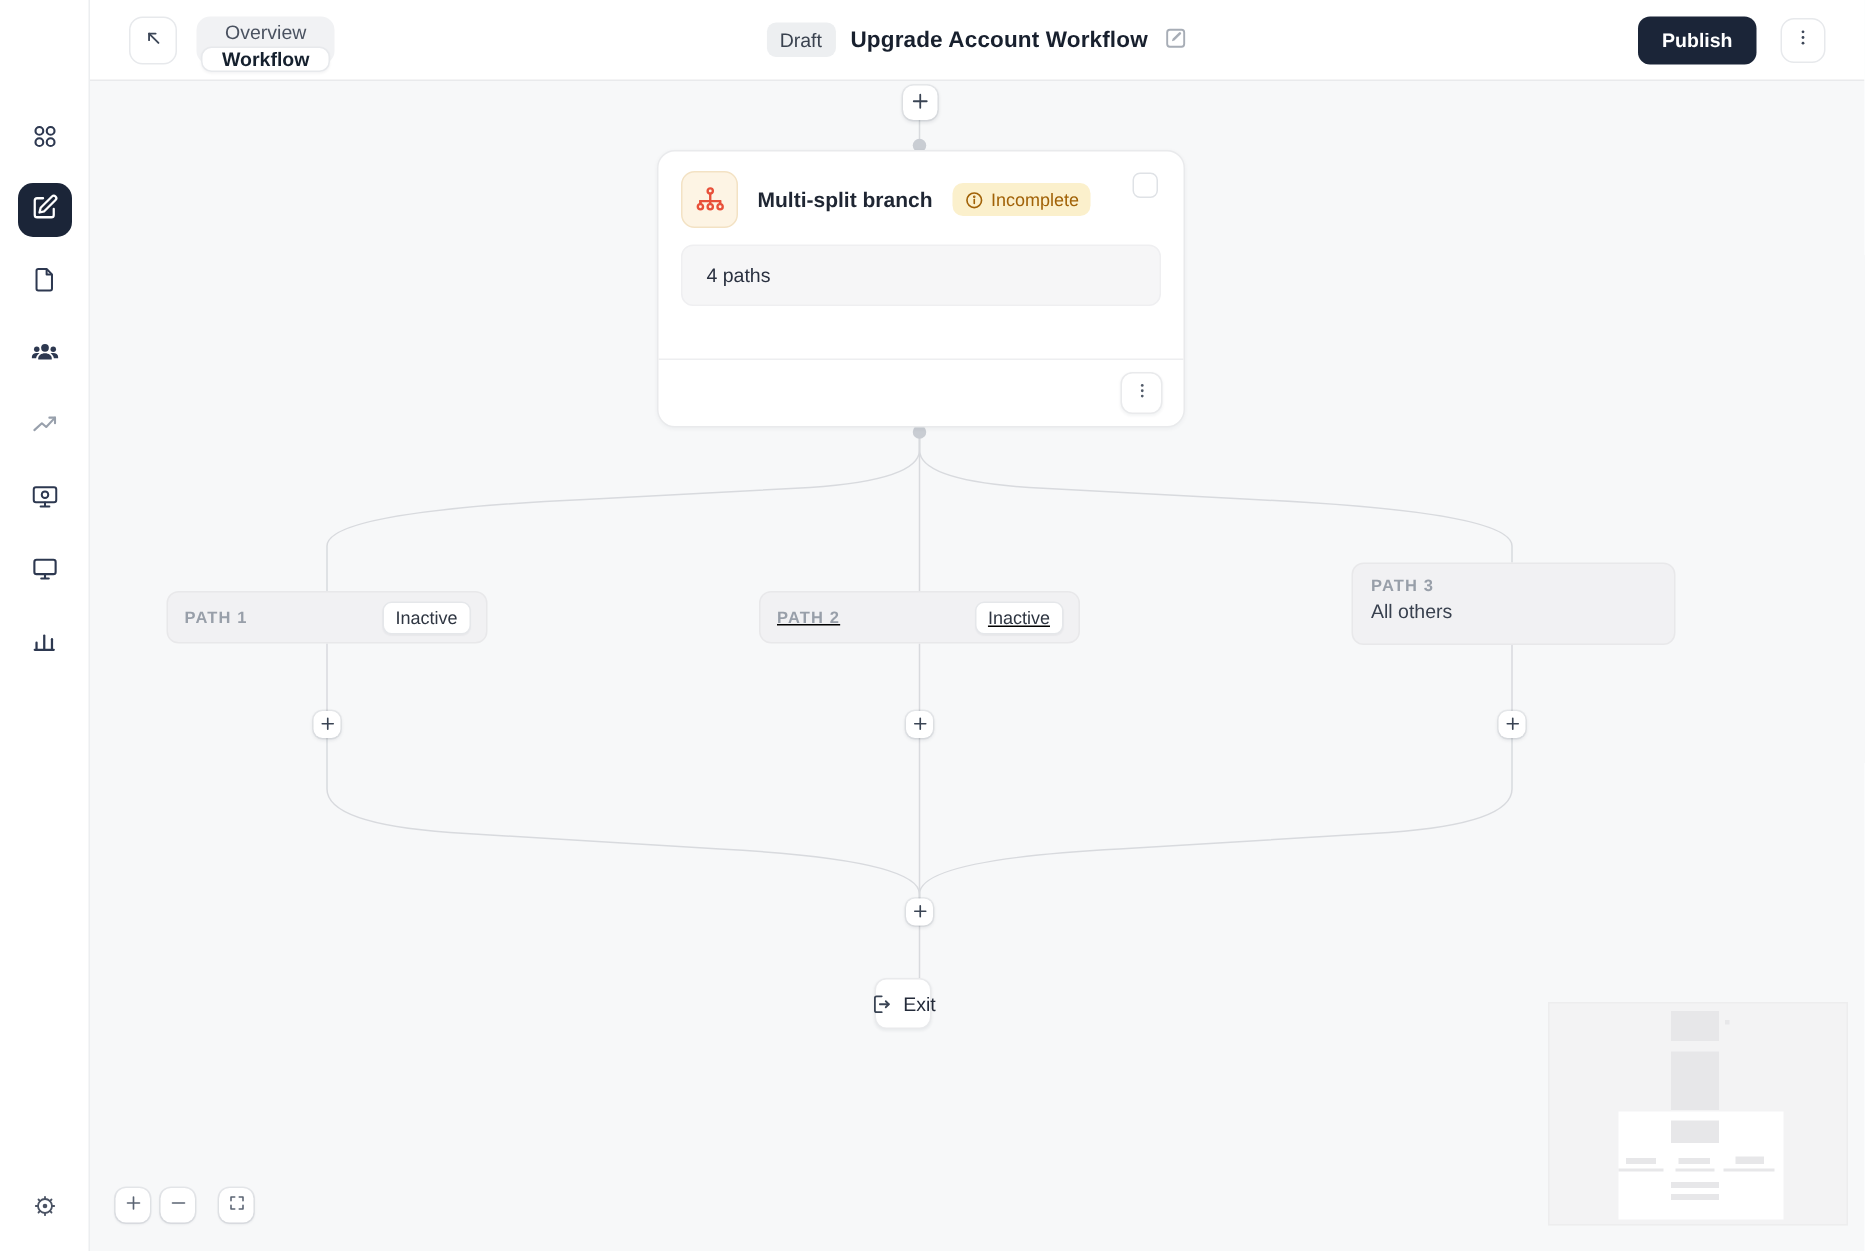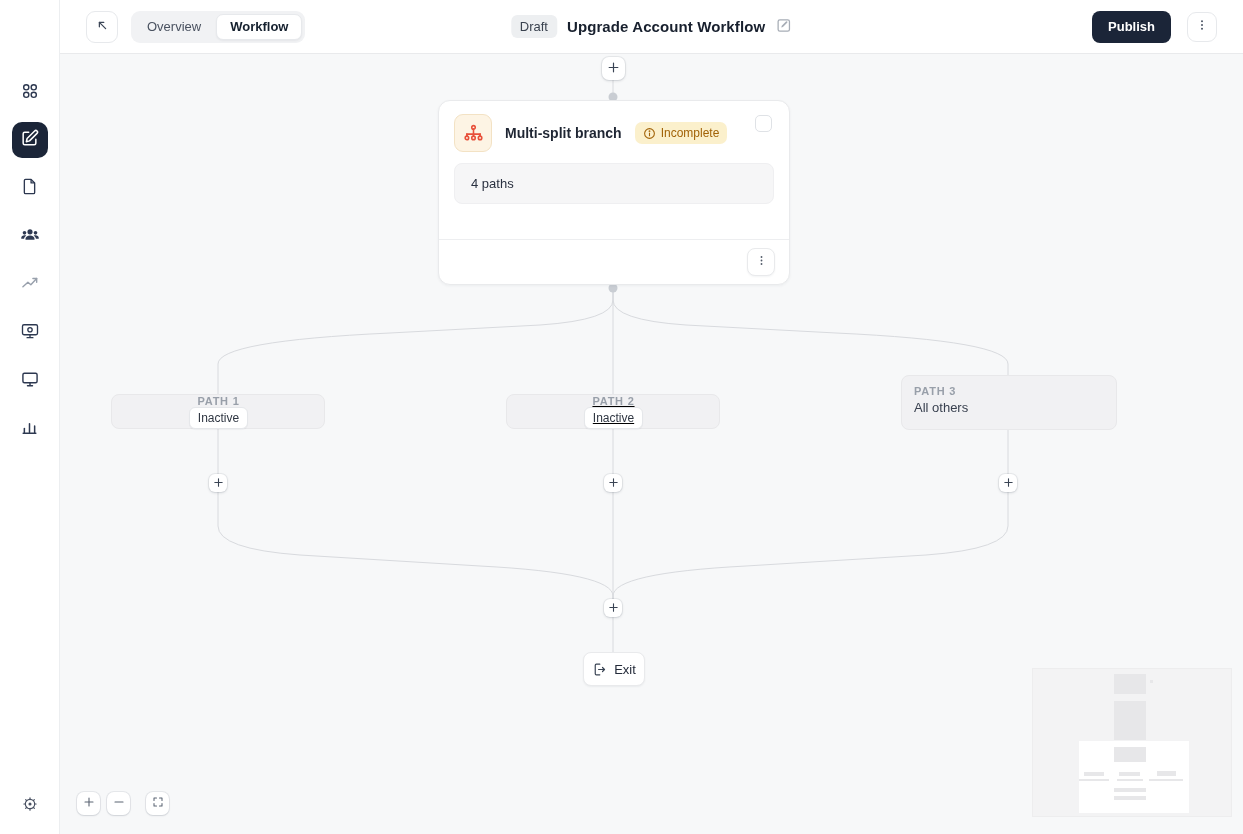--- a/index.html
+++ b/index.html
@@ -10,21 +10,21 @@
   .sidebar { position:absolute; left:0; top:0; width:60px; height:834px; background:#fff; border-right:1px solid #eceef0; z-index:30; display:flex; flex-direction:column; align-items:center; }
   .sidebar-items { display:flex; flex-direction:column; align-items:center; margin-top:74px; gap:12px; }
   .side-btn { width:36px; height:36px; border-radius:10px; display:flex; align-items:center; justify-content:center; color:#2d3850; cursor:pointer; background:transparent; border:none; }
   .side-btn.active { background:#1b2538; color:#fff; }
   .side-btn.muted { color:#98a0ac; }
   .sidebar-footer { margin-top:auto; margin-bottom:14px; }
 
   
   .header { position:absolute; left:60px; top:0; right:0; height:54px; background:#fff; border-bottom:1px solid #e9eaec; display:flex; align-items:center; z-index:20; }
   .back-btn { width:32px; height:32px; margin-left:26px; border:1px solid #e7e9ec; border-radius:9px; background:#fff; display:flex; align-items:center; justify-content:center; color:#3d4758; cursor:pointer; }
-  .tab-group { margin-left:13px; height:32px; background:#f1f2f4; border-radius:9px; display:flex; align-items:center; padding:3px; gap:2px; }
+  .tab-group { margin-left:13px; height:32px; background:#f1f2f4; border-radius:9px; display:flex; align-items:center; padding:3px; gap:2px;flex-direction:column; }
   .tab { height:26px; padding:0 13px; display:flex; align-items:center; border-radius:7px; font-size:13px; color:#4a5260; cursor:pointer; }
   .tab.active { background:#fff; border:1px solid #e7e9ec; color:#15202e; font-weight:700; box-shadow:0 1px 2px rgba(16,24,40,.05); }
   .header-center { position:absolute; left:50%; transform:translateX(-50%); display:flex; align-items:center; gap:10px;justify-content:center; }
   .draft-badge { background:#edeff1; color:#3a424f; font-size:13px; padding:4px 9px; border-radius:6px; }
   .doc-title { font-size:15px; font-weight:700; color:#18202e; letter-spacing:.1px; }
   .edit-title { color:#a7adb6; display:flex; cursor:pointer; background:none; border:none; }
   .header-right { margin-left:auto; margin-right:26px; display:flex; align-items:center; gap:16px; }
   .publish-btn { background:#1b2538; color:#fff; border:none; border-radius:8px; height:32px; padding:0 16px; font-size:13px; font-weight:600; cursor:pointer; font-family:inherit; }
   .more-btn { width:30px; height:30px; background:#fff; border:1px solid #e7e9ec; border-radius:9px; display:flex; align-items:center; justify-content:center; color:#3d4758; cursor:pointer; }
 
@@ -40,28 +40,28 @@
   .node-icon-box { width:38px; height:38px; background:#fdf4e4; border:1px solid #f3e2c4; border-radius:9px; display:flex; align-items:center; justify-content:center; color:#e8503a; flex:0 0 auto; }
   .node-title { font-size:14px; font-weight:700; color:#1f2633; }
   .warn-badge { display:inline-flex; align-items:center; gap:5px; background:#fbf0cc; color:#a16207; font-size:12px; font-weight:500; border-radius:7px; padding:4px 8px; }
   .node-checkbox { position:absolute; top:14px; right:17px; width:17px; height:17px; border:1.5px solid #dfe2e6; border-radius:5px; background:#fff; cursor:pointer; }
   .node-config { margin:5px 15px 0; background:#f6f6f7; border:1px solid #efeff1; border-radius:8px; padding:12px 16px; font-size:13px; color:#2a3140; }
   .node-footer { margin-top:auto; border-top:1px solid #edeef0; padding:8px 14px; display:flex; justify-content:flex-end; }
   .kebab-btn { width:28px; height:28px; background:#fff; border:1px solid #e9eaec; border-radius:8px; display:flex; align-items:center; justify-content:center; color:#525b69; cursor:pointer; box-shadow:0 1px 2px rgba(20,30,50,.05); }
 
   
   .path-node { position:absolute; background:#f1f1f3; border:1px solid #e8e8ea; border-radius:8px; z-index:4; }
-  .path-node.small { height:35px; width:214px; display:flex; align-items:center; justify-content:space-between; padding:0 10px 0 11px;flex-direction:column; }
+  .path-node.small { height:35px; width:214px; display:flex; align-items:center; justify-content:space-between; padding:0 10px 0 11px; }
   .path-label { font-size:11px; font-weight:600; letter-spacing:.07em; color:#989fa9; }
   .inactive-pill { background:#fff; border:1px solid #e5e7ea; border-radius:6px; padding:3px 8px; font-size:12px; color:#2f3642; box-shadow:0 1px 1px rgba(20,30,50,.04); }
   .path-node.tall { width:216px; height:55px; padding:9px 12px 0 12px; }
   .path-sub { font-size:13px; color:#39414f; margin-top:3px; }
 
   
-  .exit-node { position:absolute; left:523px; top:598px; width:62px; height:34px; background:#fff; border:1px solid #e9eaec; border-radius:8px; box-shadow:0 1px 2px rgba(20,30,50,.06); display:flex; align-items:center; justify-content:center; gap:7px; color:#242b3a; font-size:13px; cursor:pointer; z-index:4; }
+  .exit-node { position:absolute; left:523px; top:598px; width:38px; height:34px; background:#fff; border:1px solid #e9eaec; border-radius:8px; box-shadow:0 1px 2px rgba(20,30,50,.06); display:flex; align-items:center; justify-content:center; gap:7px; color:#242b3a; font-size:13px; cursor:pointer; z-index:4; }
   .exit-node .lbl { font-weight:500; }
 
   
   .zoom-controls { position:absolute; left:17px; top:738px; display:flex; align-items:center; z-index:6; }
   .zoom-btn { width:23px; height:23px; background:#fff; border:none; border-radius:7px; box-shadow:0 0 0 1px rgba(20,30,50,.07), 0 1px 2px rgba(20,30,50,.1); display:flex; align-items:center; justify-content:center; color:#5b6473; cursor:pointer; }
   .zoom-btn + .zoom-btn { margin-left:7px; }
   .zoom-btn.fit { margin-left:16px; }
 
   
   .minimap { position:absolute; left:972px; top:614px; width:200px; height:149px; background:#f3f3f4; border:1px solid #ededee; z-index:6; }

